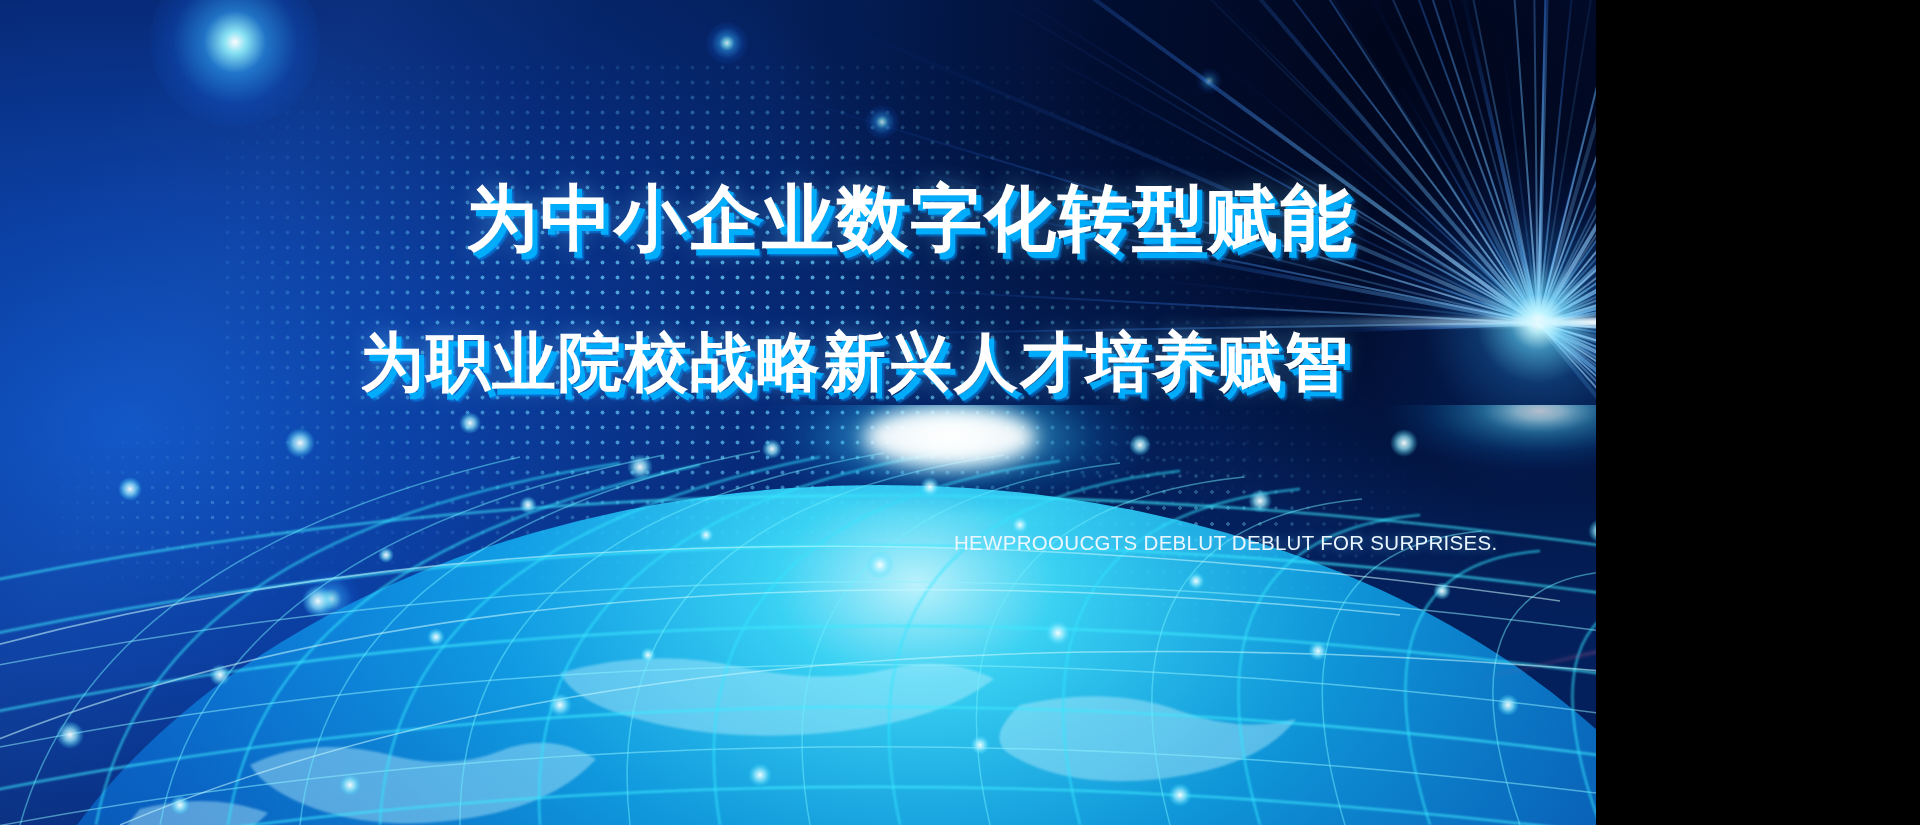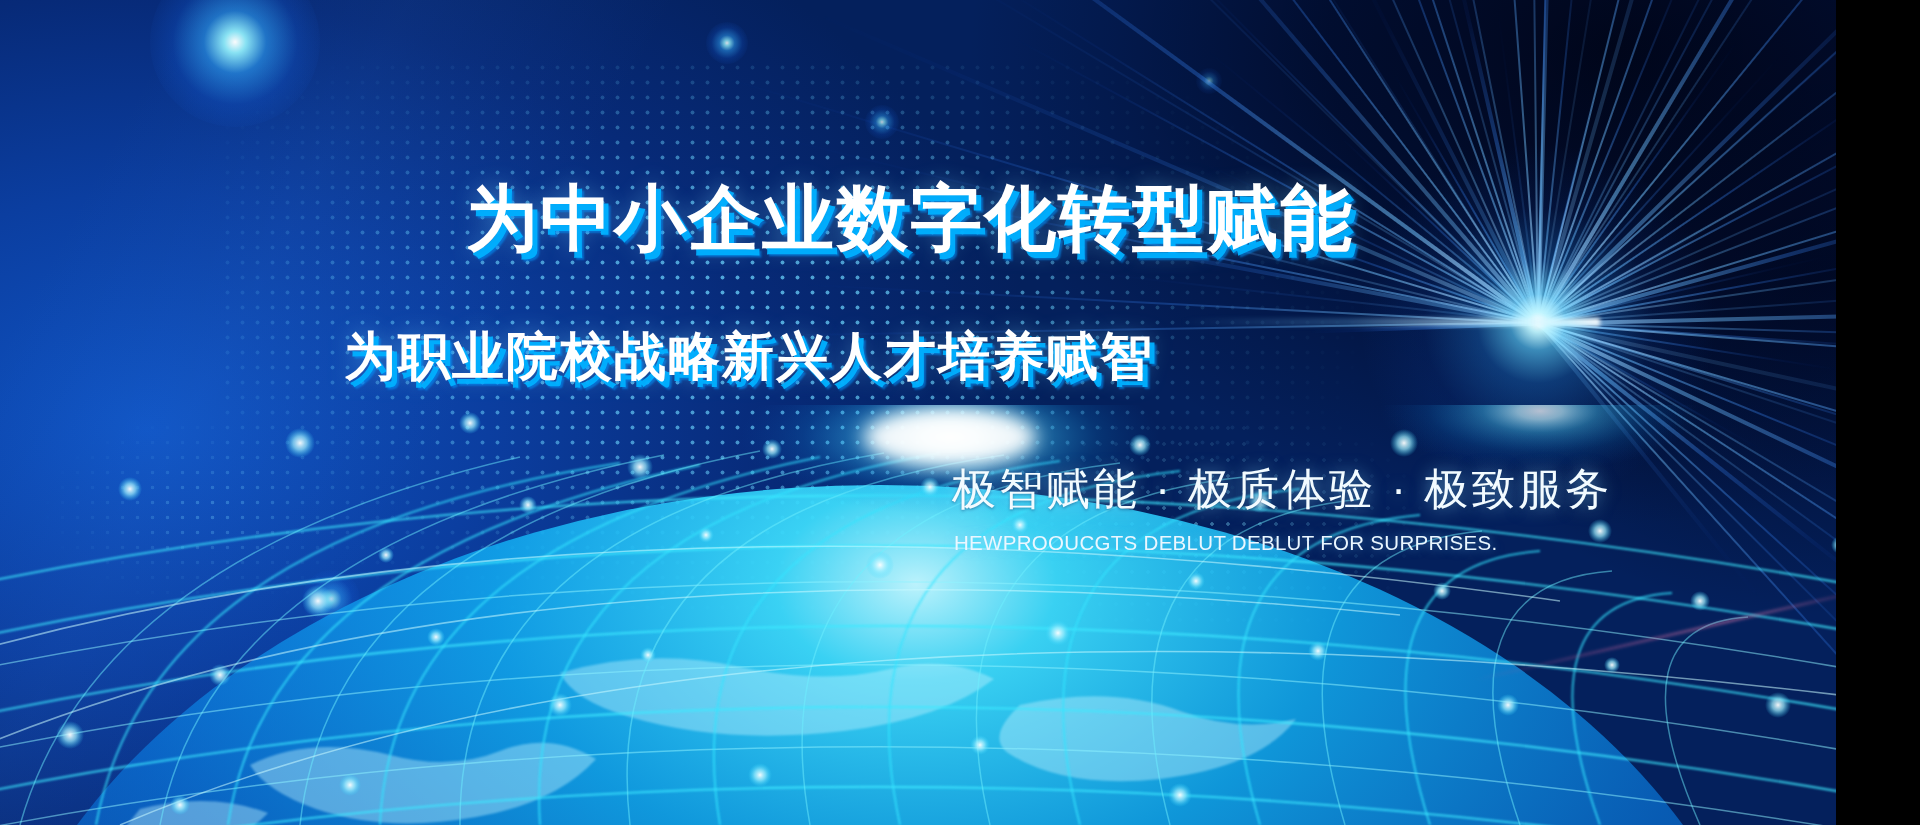--- a/index.html
+++ b/index.html
@@ -2,21 +2,21 @@
 <html><head>
 <meta charset="utf-8">
 <style>
   html, body {
     margin: 0;
     padding: 0;
     background: #000;
   }
   .banner {
     position: relative;
-    width: 1836px;
+    width: 1596px;
     height: 825px;
     overflow: hidden;
     background: #7f1d1d;
     font-family: "Liberation Sans", sans-serif;
     text-decoration: underline;
   }
 
   
 
   
@@ -182,22 +182,22 @@
        5px 6px 0 rgba(0,176,255,0.95),
        7px 8px 2px rgba(0,150,255,0.55),
        0 0 22px rgba(120,215,255,0.45);
   }
   .headline-1 {
     left: 466px; top: 182px;
     font-size: 72px;
     line-height: 1;
   }
   .headline-2 {
-    left: 344px; top: 330px;
-    font-size: 52px;
+    left: 360px; top: 330px;
+    font-size: 64px;
     line-height: 1;
   }
 
   .subline-cn {
     position: absolute;
     left: 952px; top: 460px;
     font-size: 44px;
     font-weight: 400;
     color: #f2fbff;
     letter-spacing: 3px;
@@ -458,17 +458,16 @@
     </svg>
   </div>
 
   <div class="flare-streak"></div>
 
   <div class="content">
     <div class="headline headline-1">为中小企业数字化转型赋能</div>
 
     <div class="headline headline-2">为职业院校战略新兴人才培养赋智</div>
 
-    <div class="subline-cn">极智赋能 · 极质体验 · 极致服务</div>
 
     <div class="subline-en">HEWPROOUCGTS DEBLUT DEBLUT FOR SURPRISES.</div>
   </div>
 </div>
 
 </body></html>

